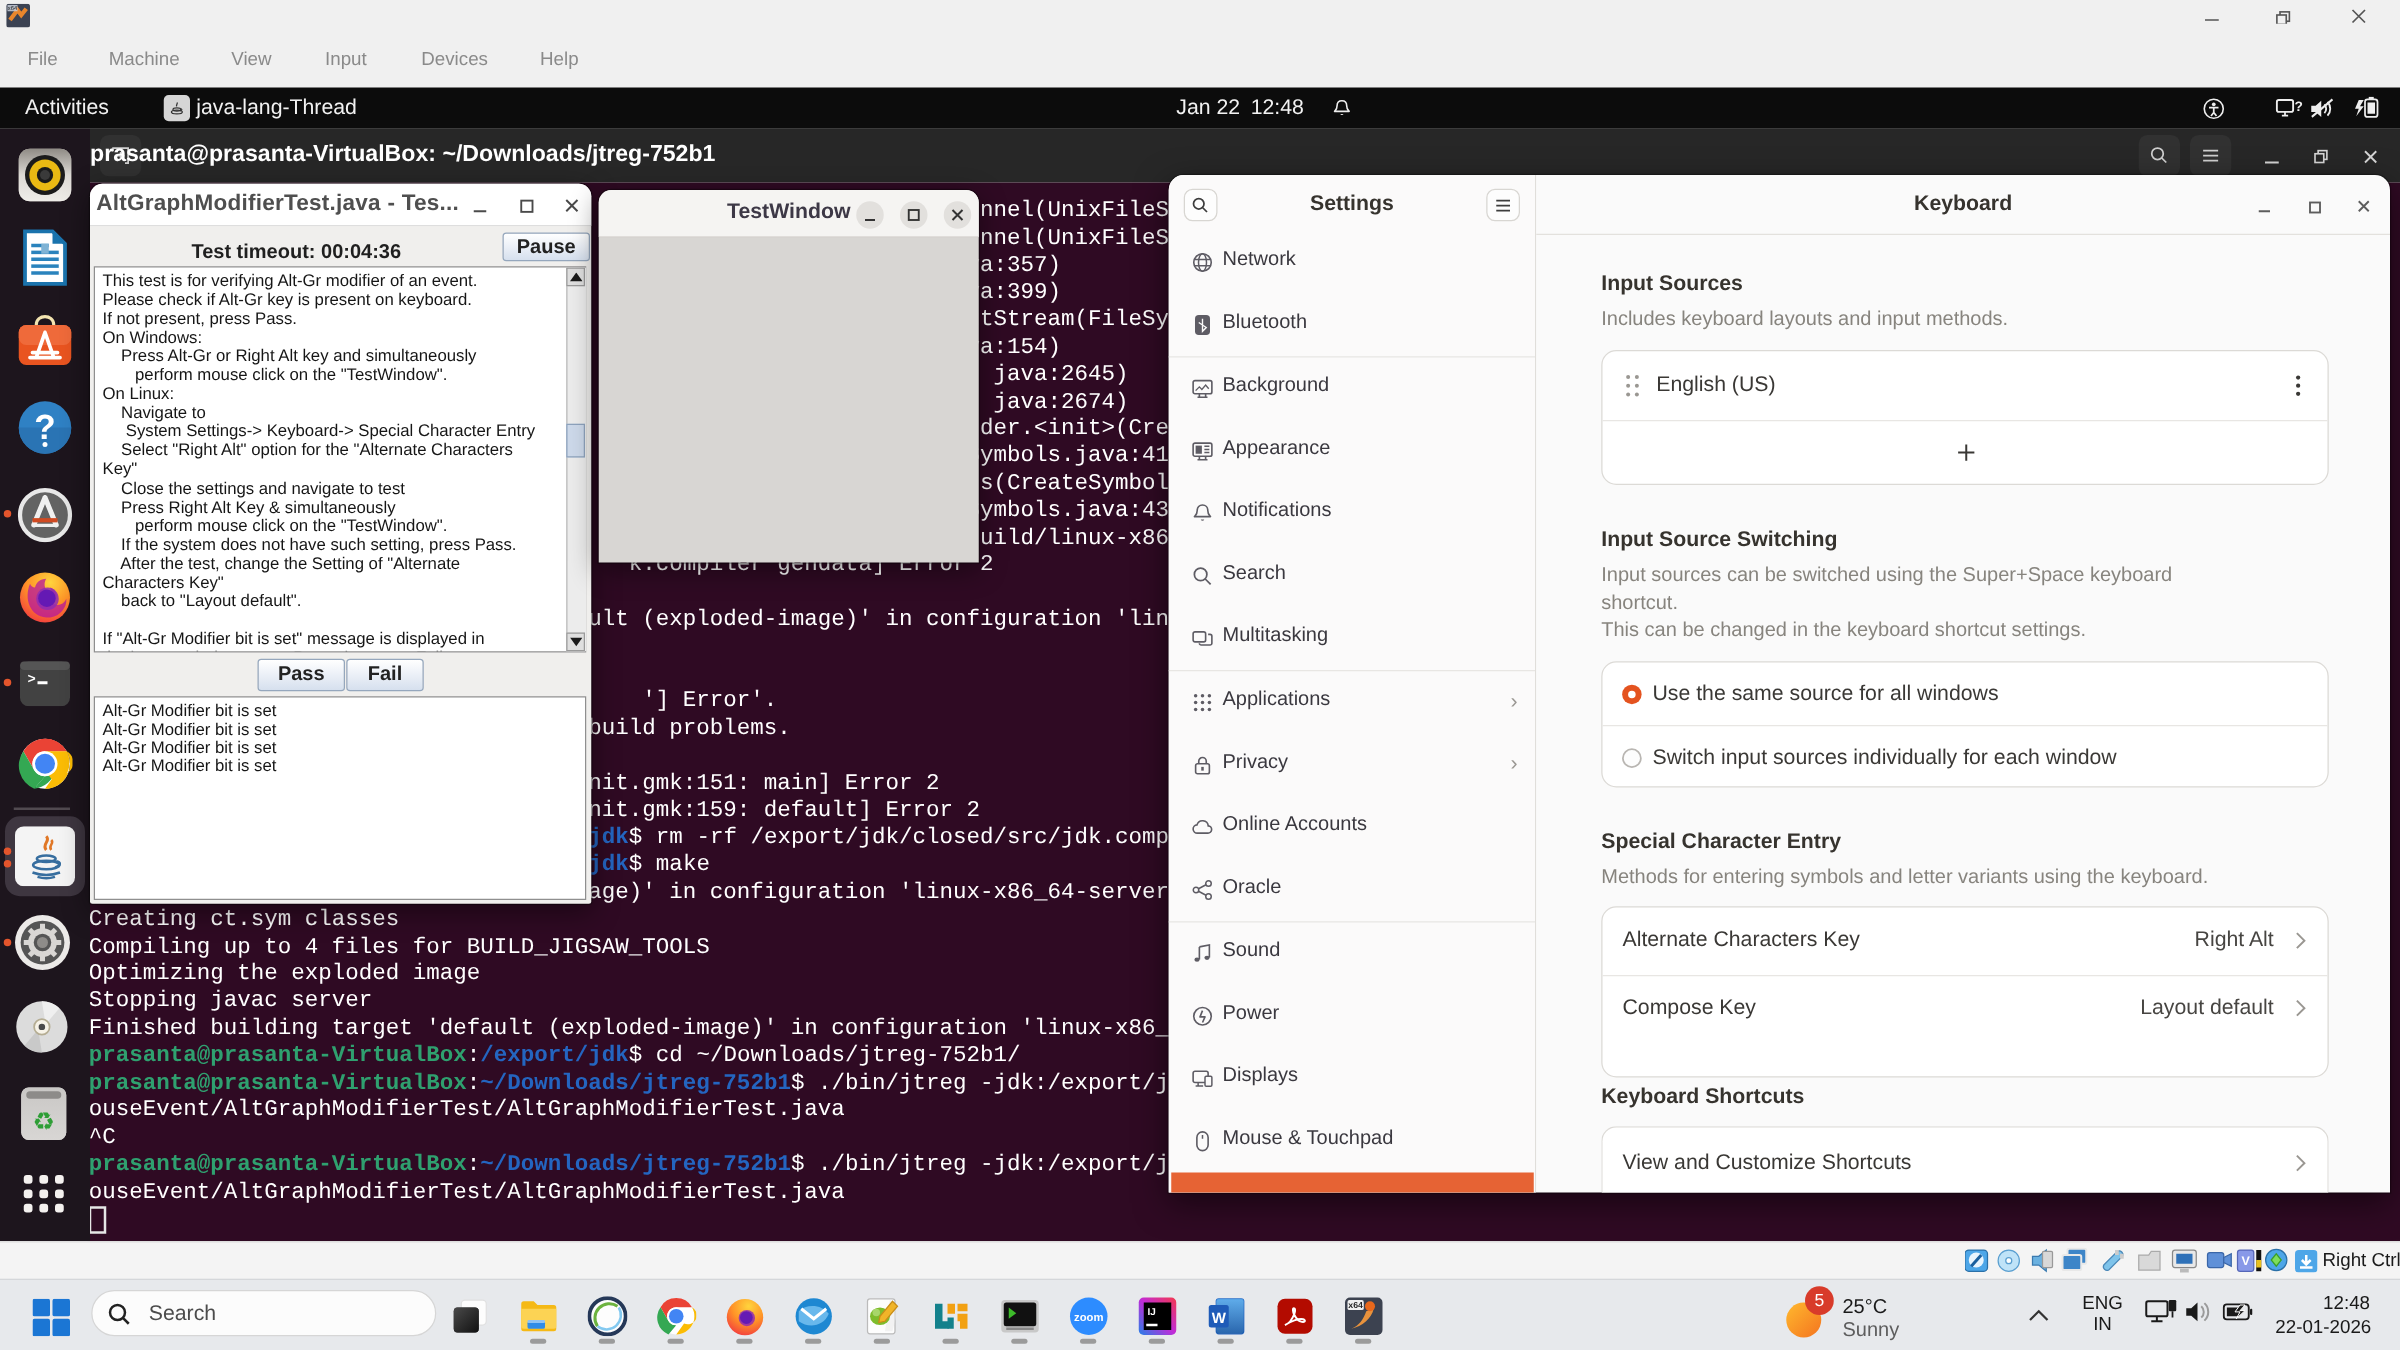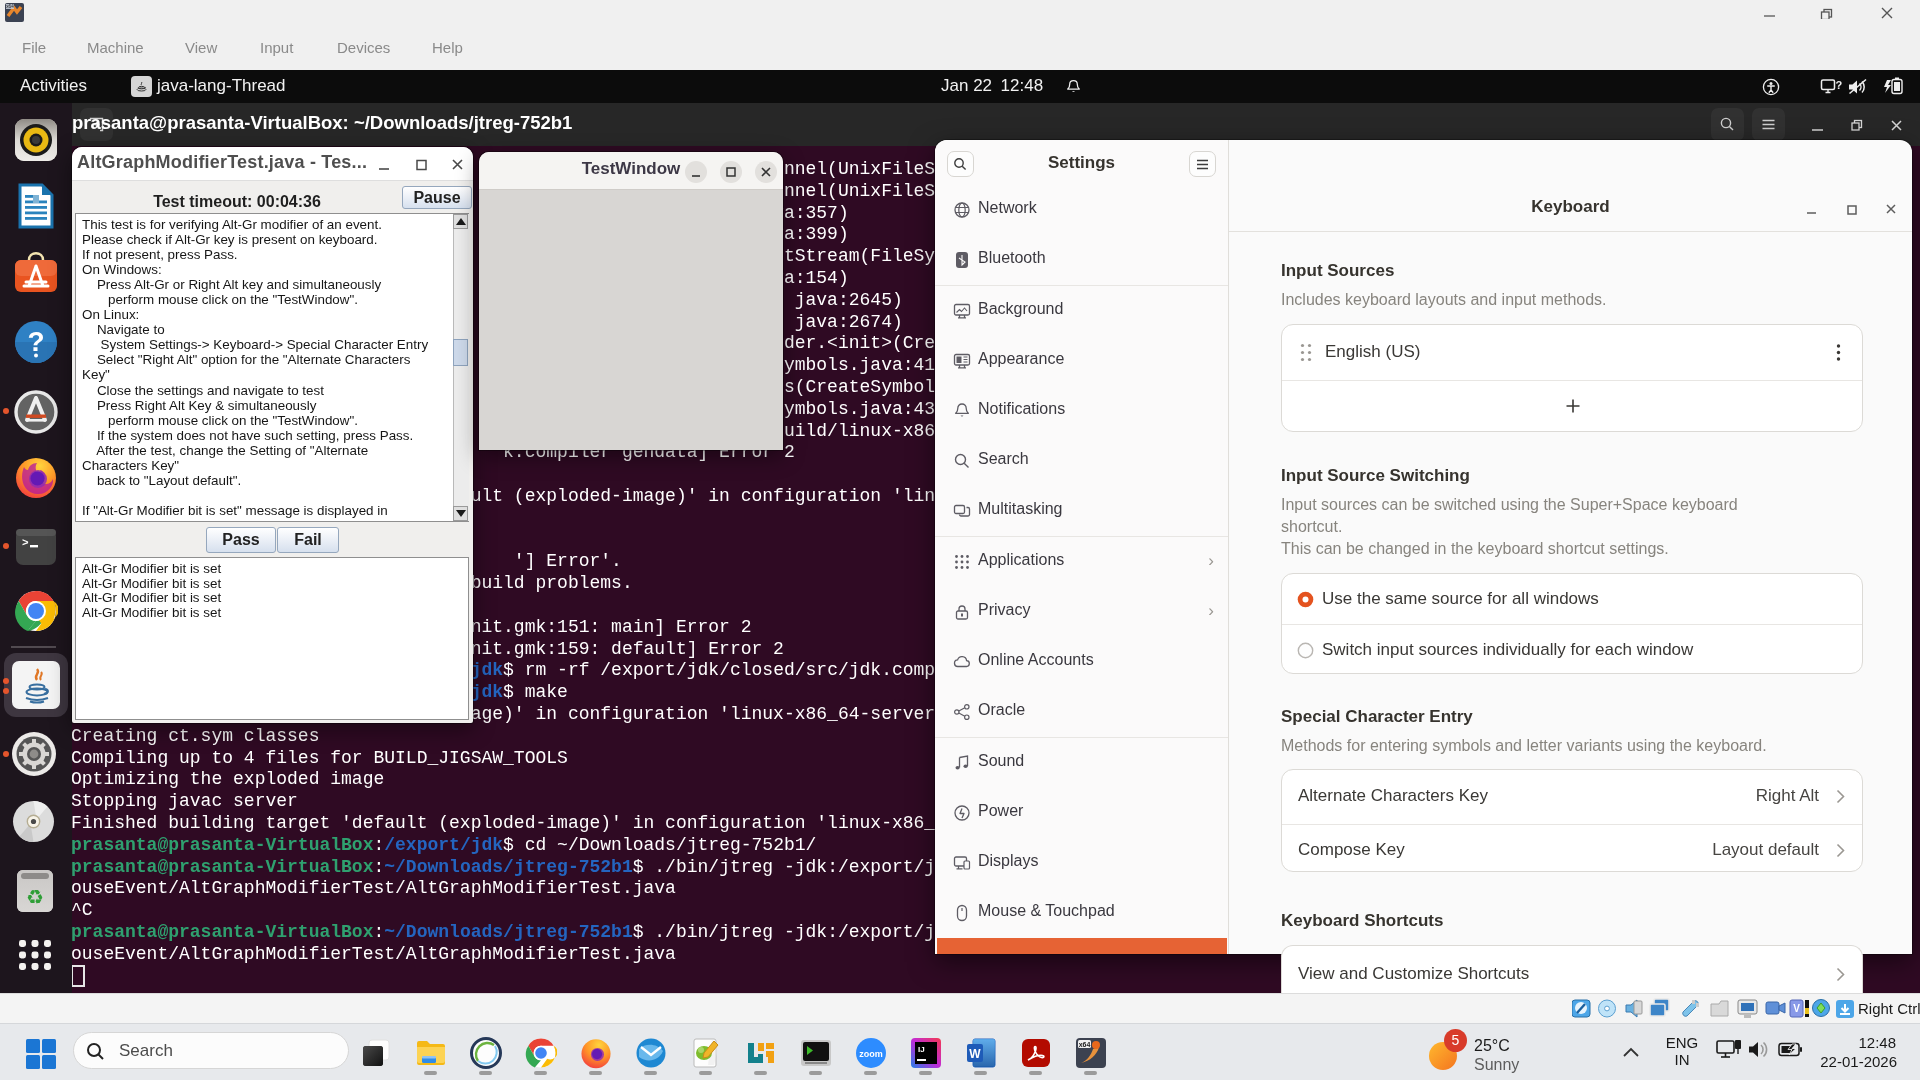--- a/index.html
+++ b/index.html
@@ -29,21 +29,21 @@
 #twin{left:479px;top:152px;width:304px;height:298px;background:#d8d6d3;border-radius:10px 10px 0 0;box-shadow:0 0 0 1px rgba(0,0,0,.35),0 6px 22px rgba(0,0,0,.45);}
 #twin .hb{left:0;top:0;width:304px;height:37px;background:#f5f4f2;border-radius:10px 10px 0 0;border-bottom:1px solid #cfccc8;}
 .cbtn{width:22px;height:22px;border-radius:11px;background:#e2e0dd;color:#2f2f2f;}
 
 #swin{left:935px;top:140px;width:977px;height:814px;background:#fafafa;border-radius:12px 12px 0 0;box-shadow:0 0 0 1px rgba(0,0,0,.3),0 8px 26px rgba(0,0,0,.5);}
 #sside{left:0;top:0;width:293px;height:814px;background:#fbfafa;border-right:1px solid #e0deda;border-radius:12px 0 0 0;}
 .srow{position:absolute;left:0;width:293px;height:50px;}
 .srow .ic{position:absolute;left:18px;top:16px;width:18px;height:18px;color:#5f5d64;}
 .srow .lb{position:absolute;left:43px;top:14px;font-size:16px;color:#3a383f;}
 .ssep{position:absolute;left:0;width:293px;height:1px;background:#e8e6e3;}
-#spane{left:294px;top:0;width:683px;height:814px;margin-top:44px;}
+#spane{left:294px;top:0;width:683px;height:814px;}
 #spane .hdr{left:0;top:0;width:683px;height:47px;border-bottom:1px solid #e3e1dd;}
 .h2{position:absolute;font-size:17px;font-weight:bold;color:#36332e;}
 .gtx{position:absolute;font-size:16px;color:#87847e;}
 .card{position:absolute;background:#ffffff;border:1px solid #dcdad6;border-radius:12px;box-sizing:border-box;}
 .cdiv{position:absolute;left:0;width:100%;height:1px;background:#e8e6e3;}
 .chev{position:absolute;font-size:17px;color:#9a9792;}
 
 #vstatus{left:0;top:993px;width:1920px;height:30px;background:#f4f4f4;border-top:1px solid #dcdcdc;}
 #taskbar{left:0;top:1023px;width:1920px;height:57px;background:#e7e9ec;border-top:1px solid #d5d7da;}
 .tkic{position:absolute;top:1037px;width:32px;height:32px;}
@@ -592,21 +592,21 @@
             <circle cx="8.5" cy="8.5" r="3" fill="#ffffff"></circle>
           </svg>
           <span style="position:absolute;left:40px;top:15px;font-size:17px;color:#3a3835">Use the same source for all windows</span>
           <svg style="position:absolute;left:15px;top:68px" width="17" height="17" viewBox="0 0 17 17">
             <circle cx="8.5" cy="8.5" r="7.2" fill="#fdfdfd" stroke="#b9b6b2" stroke-width="1.4"></circle>
           </svg>
           <span style="position:absolute;left:40px;top:66px;font-size:17px;color:#3a3835">Switch input sources individually for each window</span>
         </div>
  <span class="h2" style="left:52px;top:523px">Special Character Entry</span>
  <span class="gtx" style="left:52px;top:553px">Methods for entering symbols and letter variants using the keyboard.</span>
- <div class="card" style="left:52px;top:585px;width:582px;height:103px">
+ <div class="card" style="left:52px;top:585px;width:582px;height:137px">
           <div class="cdiv" style="top:54px"></div>
           <span style="position:absolute;left:16px;top:16px;font-size:17px;color:#3a3835">Alternate Characters Key</span>
           <span style="position:absolute;right:43px;top:16px;font-size:17px;color:#474542">Right Alt</span>
           <svg style="position:absolute;right:17px;top:19px" width="9" height="15" viewBox="0 0 9 15">
             <path d="M1.5 1.5 L7.5 7.5 L1.5 13.5" stroke="#9a9792" stroke-width="1.6" fill="none"></path>
           </svg>
           <span style="position:absolute;left:16px;top:70px;font-size:17px;color:#3a3835">Compose Key</span>
           <span style="position:absolute;right:43px;top:70px;font-size:17px;color:#474542">Layout default</span>
           <svg style="position:absolute;right:17px;top:73px" width="9" height="15" viewBox="0 0 9 15">
             <path d="M1.5 1.5 L7.5 7.5 L1.5 13.5" stroke="#9a9792" stroke-width="1.6" fill="none"></path>

